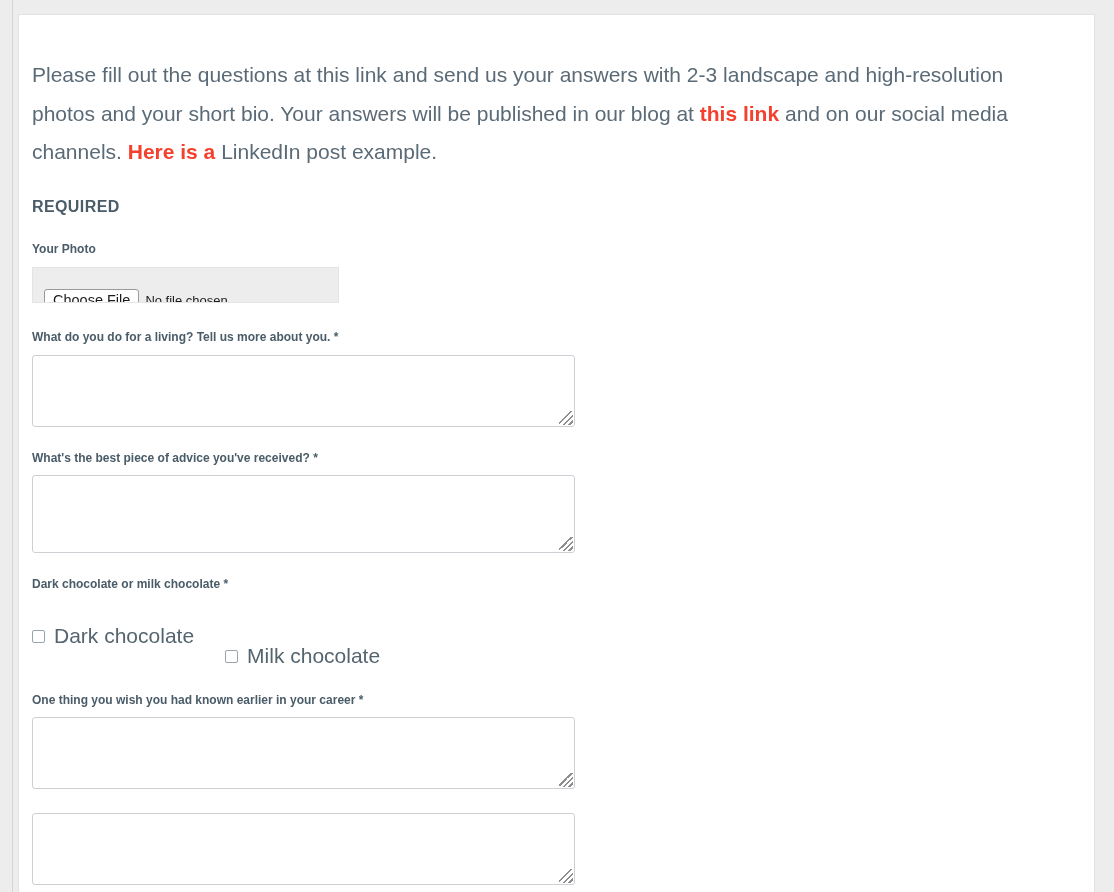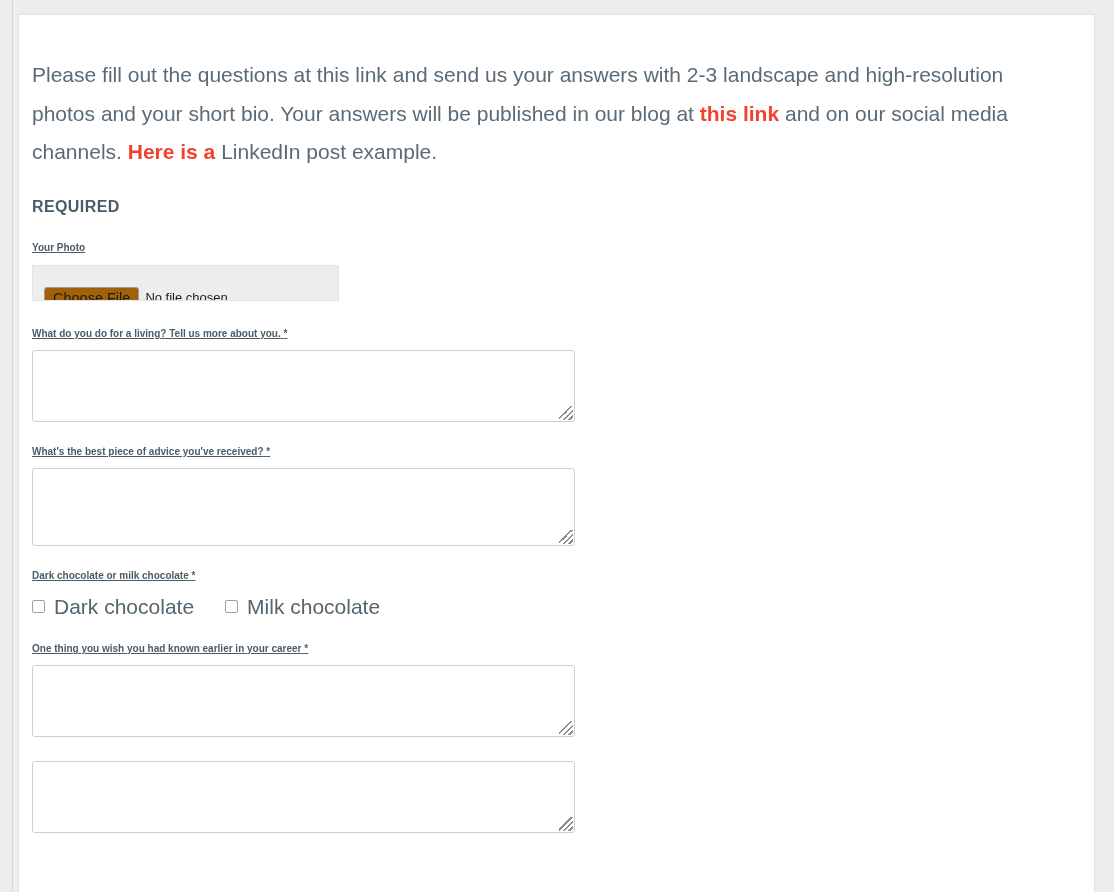--- a/index.html
+++ b/index.html
@@ -77,25 +77,24 @@
     margin: 26px 0 0 0;
     font-size: 16px;
     font-weight: bold;
     letter-spacing: 0.4px;
     color: #4a5c68;
   }
 
   .field-block { margin-top: 0; }
 
   .field-label {
-    font-size: 10px;
+    font-size: 12px;
     font-weight: bold;
     color: #4a5c68;
     line-height: 1.2;
-    text-decoration: underline;
   }
   .field-label .req-star {
     font-weight: bold;
     color: #4a5c68;
   }
 
   
   .photo-label { margin-top: 26px; }
 
   .file-box {
@@ -114,21 +113,21 @@
     top: 21px;
     display: flex;
     align-items: center;
     gap: 6px;
     white-space: nowrap;
   }
   .choose-file-btn {
     display: inline-block;
     font-size: 14.5px;
     color: #1b1b1b;
-    background: #a16207;
+    background: #ffffff;
     border: 1px solid #9a9a9a;
     border-radius: 3px;
     padding: 2px 8px 3px 8px;
     line-height: 1.15;
     font-family: "Liberation Sans", sans-serif;
     cursor: pointer;
   }
   .file-status {
     font-size: 13px;
     color: #1b1b1b;
@@ -175,21 +174,21 @@
   .choice-row {
     margin-top: 12px;
     display: flex;
     align-items: center;
   }
   .choice {
     display: flex;
     align-items: center;
     cursor: pointer;
   }
-  .choice + .choice { margin-left: 31px; }
+  .choice + .choice { margin-left: 31px; margin-top: 40px; }
 
   .cbox {
     width: 13px;
     height: 13px;
     border: 1px solid #9aa3a9;
     border-radius: 2px;
     background: #fff;
     box-sizing: border-box;
     display: inline-block;
     flex: 0 0 auto;

